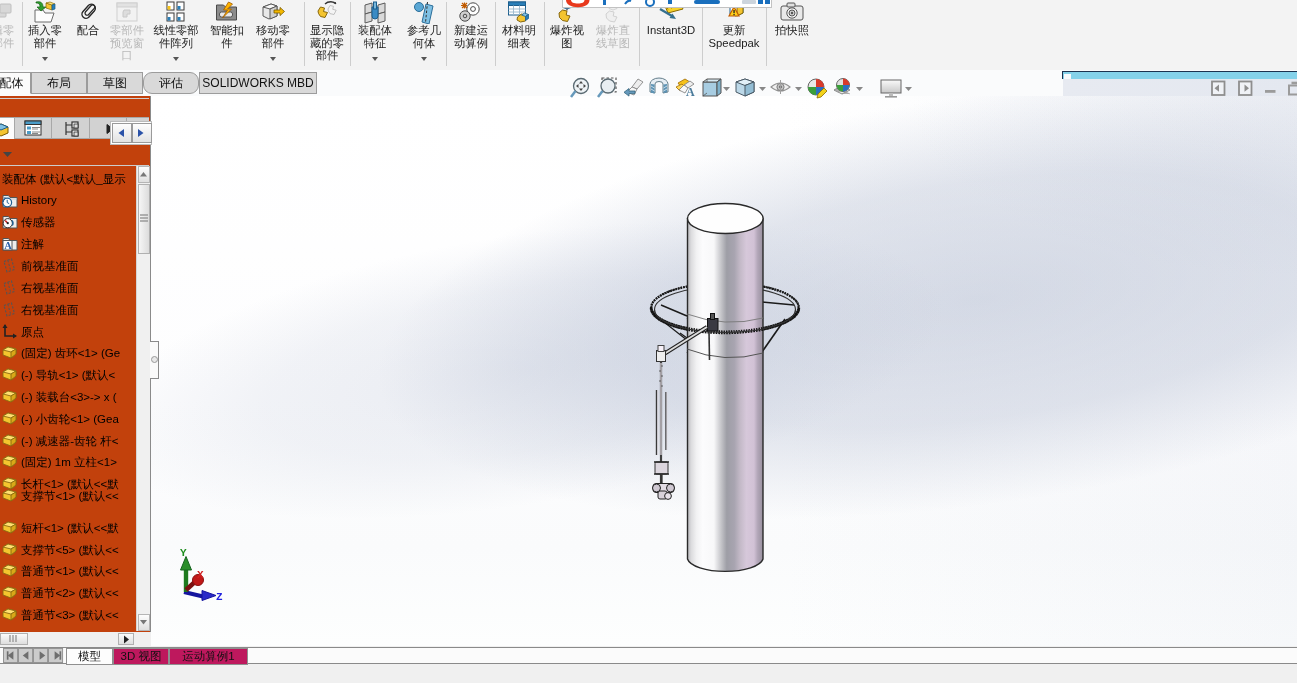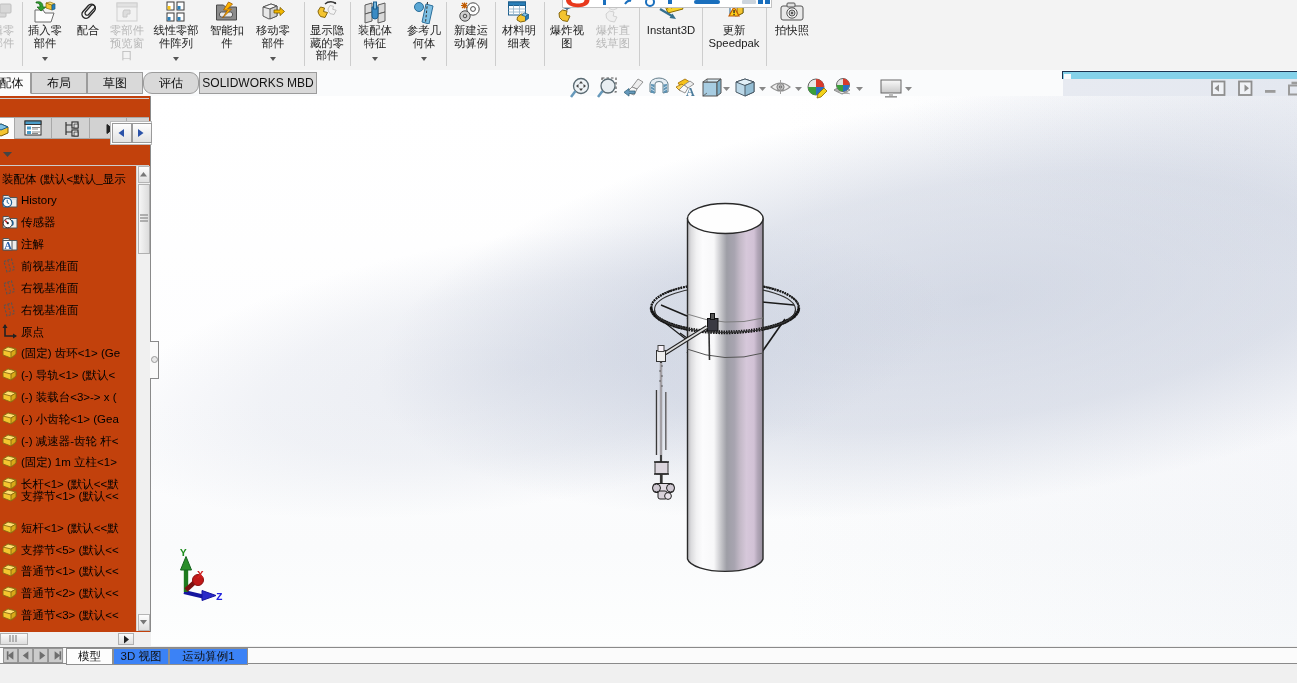--- a/index.html
+++ b/index.html
@@ -26,21 +26,21 @@
 linear-gradient(to right, rgba(184,193,214,0) 55%, rgba(184,193,214,0.10) 100%),
 linear-gradient(to bottom,#ffffff 0%,#fdfdfe 55%,#fafbfc 82%,#fdfefe 100%);}
 
 #lpanel{position:absolute;left:0;top:96px;width:151px;height:550px;background:#c2410c;border-right:1.5px solid #8a8a8a;box-sizing:border-box;}
 .trow{position:absolute;left:0;width:136px;height:21.8px;font-size:11.5px;color:#000;white-space:nowrap;overflow:hidden;}
 .trow .ticn{position:absolute;left:2px;top:3px;}
 .trow .ttxt{position:absolute;left:21px;top:4px;}
 
 #btabs{position:absolute;left:0;top:647px;width:1297px;height:17px;}
 #statusbar{position:absolute;left:0;top:663.5px;width:1297px;height:19.5px;background:#f0f0f0;font-size:12px;color:#222;}
-.btab{position:absolute;top:0px;height:16.5px;background:#3b82f6;border:1px solid #8f8f8f;box-sizing:border-box;font-size:11.5px;text-align:center;line-height:15px;color:#111;}
+.btab{position:absolute;top:0px;height:16.5px;background:#be185d;border:1px solid #8f8f8f;box-sizing:border-box;font-size:11.5px;text-align:center;line-height:15px;color:#111;}
 .btab.act{background:#fdfdfd;}
 </style>
 </head>
 <body>
 <svg width="0" height="0" style="position:absolute">
     <defs>
       <g id="particon">
 <path d="M1 5 L6 2 L14 4 L14 9 L9 13 L1 10 Z" fill="#f4c52e" stroke="#8a6a10" stroke-width="0.9"></path>
 <path d="M1 5 L6 2 L14 4 L9 7 Z" fill="#ffdf70" stroke="#8a6a10" stroke-width="0.9"></path>
 <path d="M9 7 L14 4 L14 9 L9 13 Z" fill="#d9a818" stroke="#8a6a10" stroke-width="0.9"></path>

